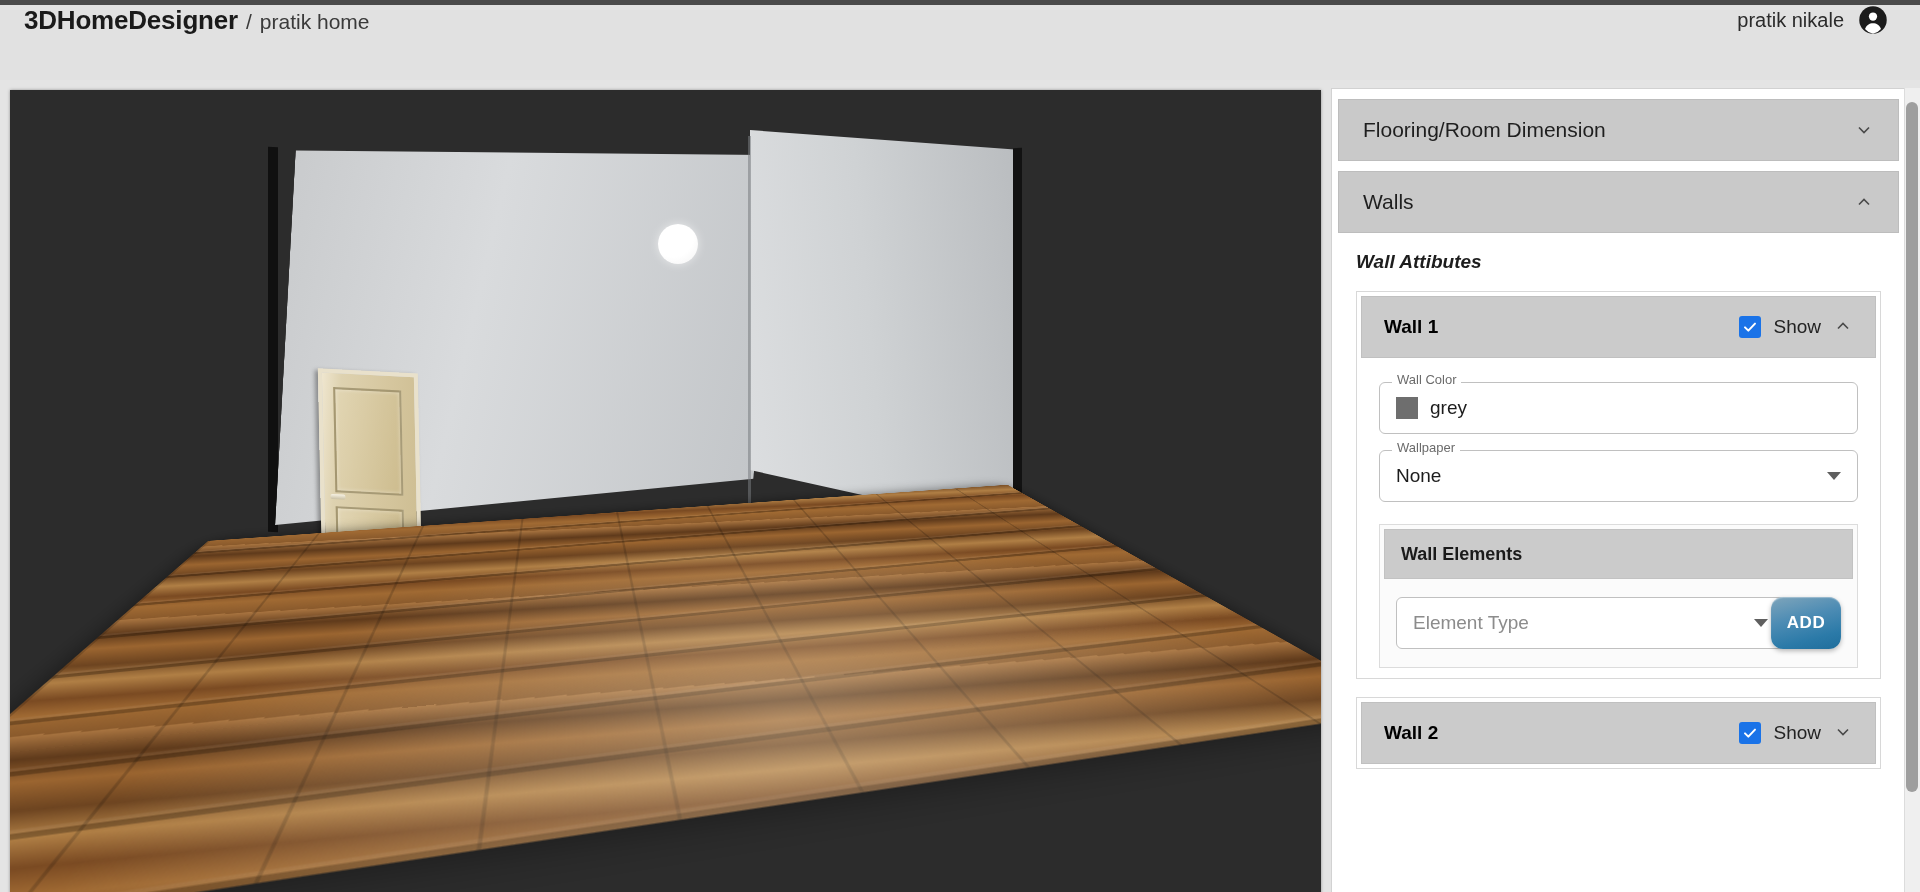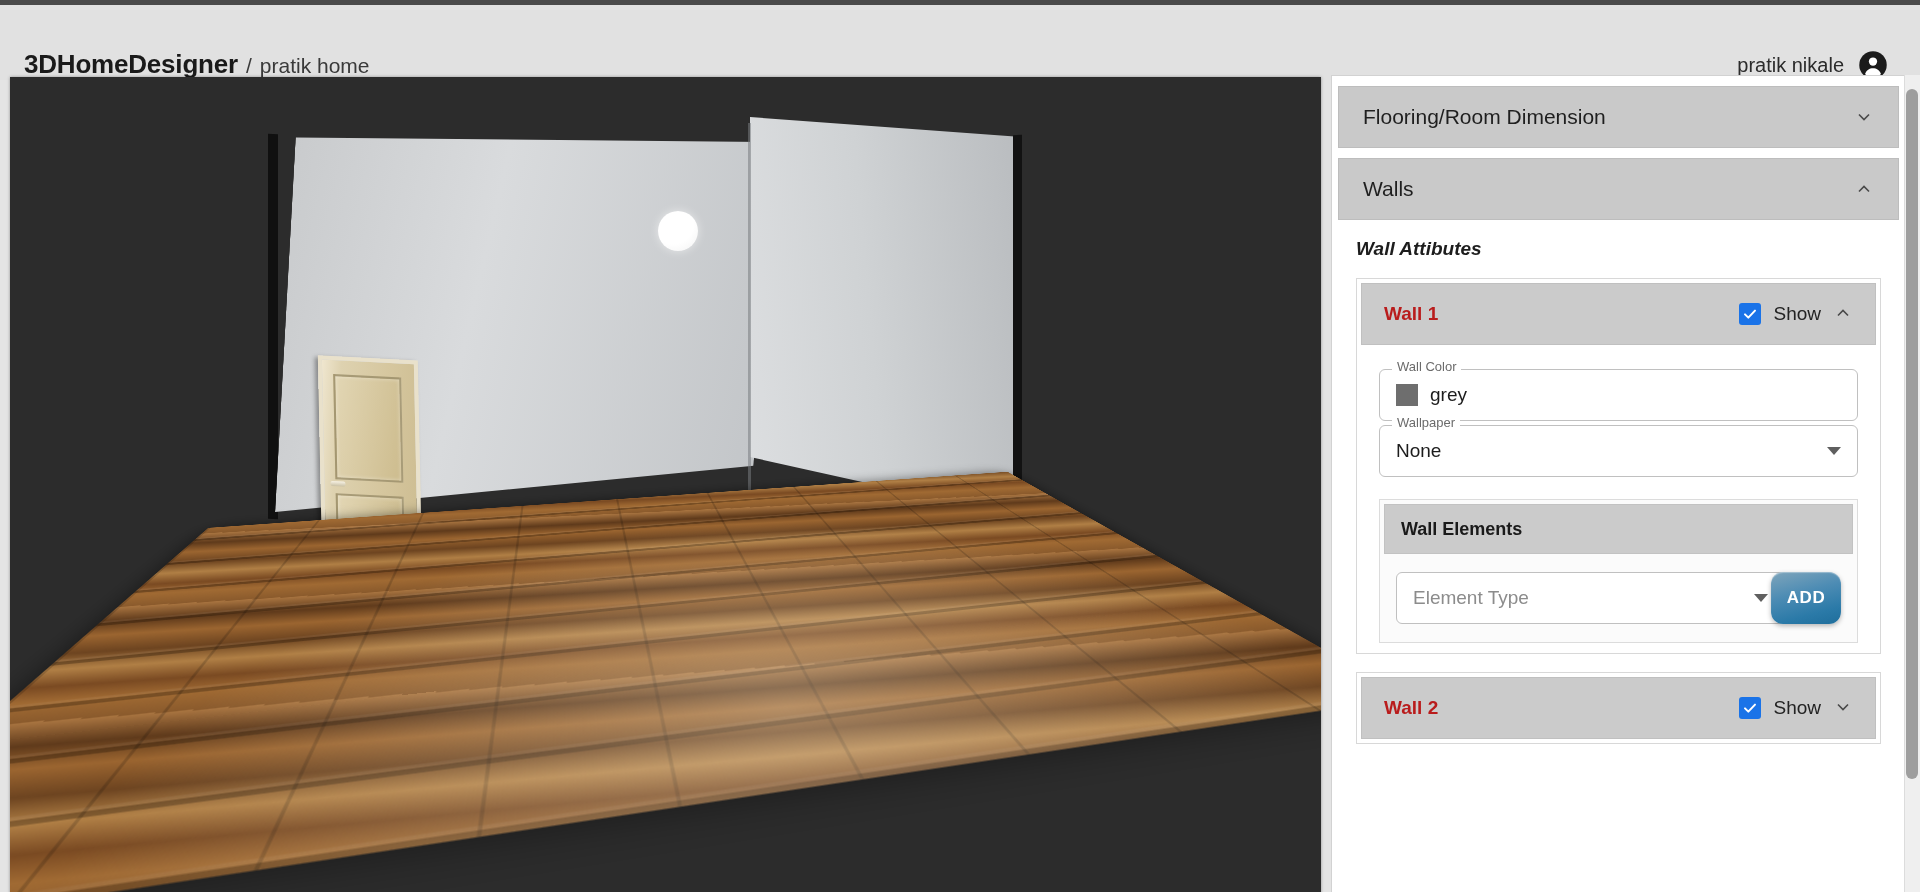--- a/index.html
+++ b/index.html
@@ -15,39 +15,39 @@
     position: absolute; left: 0; top: 0;
     width: 1920px; height: 5px;
     background: #4a4a4a;
   }
 
   
   .app-header {
     position: absolute; left: 0; top: 5px;
     width: 1920px; height: 75px;
     background: #e1e1e1;
-    display: flex; align-items: flex-end;
+    display: flex; align-items: flex-start;
     padding: 0 24px;
   }
   .brand-wrap { display: flex; align-items: baseline; gap: 8px; }
   .brand-name {
     font-size: 26px; font-weight: bold; color: #1a1a1a;
     letter-spacing: -0.2px;
   }
   .brand-sep { font-size: 21px; color: #3a3a3a; font-weight: 400; }
   .project-name { font-size: 21px; color: #3a3a3a; font-weight: 400; }
   .header-right {
     margin-left: auto; display: flex; align-items: center; gap: 14px;
     padding-right: 8px;
   }
   .user-name { font-size: 20px; color: #2b2b2b; }
   .account-icon { width: 30px; height: 30px; display: block; }
 
   
-  .stage { position: absolute; left: 0; top: 67px; width: 1920px; height: 812px; }
+  .stage { position: absolute; left: 0; top: 80px; width: 1920px; height: 812px; }
 
   
   .viewport {
     position: absolute; left: 10px; top: 10px;
     width: 1311px; height: 875px;
     background: #2c2c2c;
     overflow: hidden;
     box-shadow: 0 0 3px rgba(0,0,0,0.35);
   }
   .scene { position: absolute; inset: 0; }
@@ -212,21 +212,21 @@
     background: #fff;
   }
   .wall-card-head {
     background: #cbcbcb;
     height: 62px;
     display: flex; align-items: center;
     padding: 0 22px;
     border: 1px solid #c0c0c0;
     margin: 4px;
   }
-  .wall-card-title { font-size: 19px; font-weight: bold; color: #b91c1c; }
+  .wall-card-title { font-size: 19px; font-weight: bold; color: #000000; }
   .head-right { margin-left: auto; display: flex; align-items: flex-start; gap: 12px; }
   .checkbox {
     width: 22px; height: 22px; border-radius: 3px;
     background: #1a73e8;
     display: flex; align-items: center; justify-content: center;
   }
   .checkbox svg { width: 16px; height: 16px; }
   .show-label { font-size: 19px; color: #232323; }
 
   .wall-card-body { padding: 20px 22px 10px 22px; }
@@ -386,21 +386,21 @@
               <span class="chev">
                 <svg viewBox="0 0 24 24" width="20" height="20">
                     <path d="M6 15l6-6 6 6" fill="none" stroke="#4a4a4a" stroke-width="2"></path>
                   </svg>
               </span>
             </div>
           </div>
 
           <div class="wall-card-body">
 
-            <div class="mfield" style="margin-bottom:4px;">
+            <div class="mfield" style="margin-bottom:16px;">
               <span class="mlabel">Wall Color</span>
               <div class="mbox">
                 <span class="swatch"></span>
                 <span class="mvalue">grey</span>
               </div>
             </div>
 
             <div class="mfield">
               <span class="mlabel">Wallpaper</span>
               <div class="mbox">

